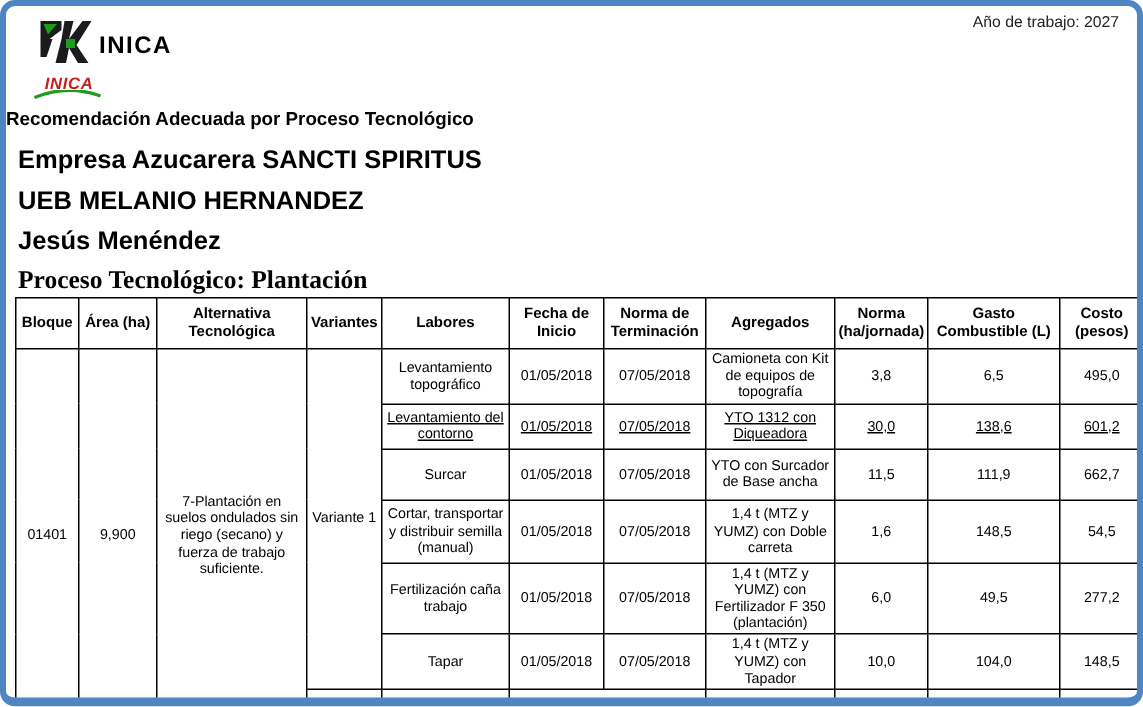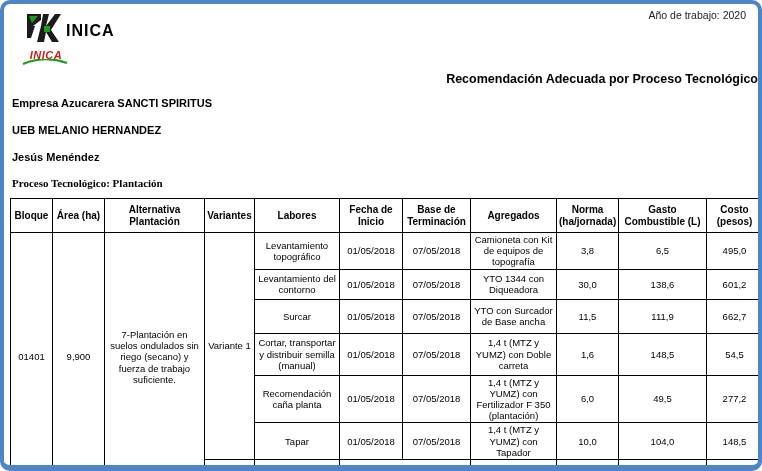--- a/index.html
+++ b/index.html
@@ -13,47 +13,47 @@
     border-radius:10px;
     font-family:"Liberation Sans", sans-serif;
     color:#000;
     overflow:hidden;
   }
   .year{position:absolute;top:5px;right:12px;font-size:10.5px;color:#222;}
   .logo{position:absolute;left:18px;top:8px;width:48px;text-align:center;}
   .logo-word{font-size:11px;font-weight:bold;font-style:italic;color:#c2221c;letter-spacing:.5px;line-height:1;}
   .org-name{position:absolute;left:62px;top:18px;font-size:16px;font-weight:bold;letter-spacing:1px;}
   .service{position:absolute;left:62px;top:42px;font-size:13px;font-weight:bold;}
-  .title{position:absolute;left:0;top:68px;width:100%;text-align:right;font-size:12.5px;font-weight:bold;}
-  .hline{position:absolute;left:8px;font-size:11px;font-weight:bold;}
+  .title{position:absolute;left:0;top:68px;width:100%;text-align:left;font-size:12.5px;font-weight:bold;}
+  .hline{position:absolute;left:8px;font-size:17px;font-weight:bold;}
   .l1{top:93px;} .l2{top:120px;} .l3{top:147px;} .l4{top:173px;font-family:Liberation Serif, serif;}
   table.rec{
     position:absolute;left:6px;top:194px;
     width:750px;border-collapse:collapse;table-layout:fixed;
     font-size:9.5px;line-height:1.18;
   }
   table.rec th, table.rec td{
     border:1px solid #000;
     text-align:center;vertical-align:middle;
     padding:1px 2px;
     overflow:hidden;
   }
   table.rec th{font-weight:bold;font-size:10px;}
   tr.hr{height:34px;padding-left:31px;}
-  tr.r1{height:34px;} tr.r2{height:30px;} tr.r3{height:34px;margin-top:35px;}
+  tr.r1{height:34px;} tr.r2{height:30px;text-decoration:underline;} tr.r3{height:34px;margin-top:35px;}
   tr.r4{height:42px;} tr.r5{height:42px;} tr.r6{height:30px;}
   tr.rt{height:22px;}
   td.b{font-weight:bold;}
 </style>
 </head>
 <body>
 
 <div class="page">
 
-  <div class="year">Año de trabajo: 2020</div>
+  <div class="year">Año de trabajo: 2027</div>
 
   <div class="logo">
     <svg width="42" height="34" viewBox="0 0 42 34">
       <polygon points="2,2 16,2 16,8 8,14 2,14" fill="#1b1b1b"></polygon>
       <polygon points="4,4 13,4 7,11" fill="#1e9c1e"></polygon>
       <polygon points="2,14 10,14 6,26 2,26" fill="#1b1b1b"></polygon>
       <polygon points="18,2 24,2 21,14 30,2 36,2 26,18 34,30 27,30 21,20 19,30 12,30 16,14" fill="#1b1b1b"></polygon>
       <rect x="19" y="14" width="6" height="6" fill="#1e9c1e"></rect>
     </svg>
     <div class="logo-word">INICA</div>
@@ -80,25 +80,25 @@
         <col style="width:68px">
         <col style="width:86px">
       <col style="width:62px">
         <col style="width:88px">
         <col style="width:56px">
     </colgroup>
     <tbody>
         <tr class="hr">
       <th>Bloque</th>
       <th>Área (ha)</th>
-      <th>Alternativa Plantación</th>
+      <th>Alternativa Tecnológica</th>
       <th>Variantes</th>
       <th>Labores</th>
       <th>Fecha de Inicio</th>
-      <th>Base de Terminación</th>
+      <th>Norma de Terminación</th>
       <th>Agregados</th>
       <th>Norma (ha/jornada)</th>
       <th>Gasto Combustible (L)</th>
       <th>Costo (pesos)</th>
     </tr>
     <tr class="r1">
       <td rowspan="7">01401</td>
       <td rowspan="7">9,900</td>
       <td rowspan="7">7-Plantación en suelos ondulados sin riego (secano) y fuerza de trabajo suficiente.</td>
       <td rowspan="6">Variante 1</td>
@@ -107,21 +107,21 @@
       <td>07/05/2018</td>
       <td>Camioneta con Kit de equipos de topografía</td>
       <td>3,8</td>
       <td>6,5</td>
       <td>495,0</td>
     </tr>
     <tr class="r2">
       <td>Levantamiento del contorno</td>
       <td>01/05/2018</td>
       <td>07/05/2018</td>
-      <td>YTO 1344 con Diqueadora</td>
+      <td>YTO 1312 con Diqueadora</td>
       <td>30,0</td>
       <td>138,6</td>
       <td>601,2</td>
     </tr>
     <tr class="r3">
       <td>Surcar</td>
       <td>01/05/2018</td>
       <td>07/05/2018</td>
       <td>YTO con Surcador de Base ancha</td>
       <td>11,5</td>
@@ -131,21 +131,21 @@
     <tr class="r4">
       <td>Cortar, transportar y distribuir semilla (manual)</td>
       <td>01/05/2018</td>
       <td>07/05/2018</td>
       <td>1,4 t (MTZ y YUMZ) con Doble carreta</td>
       <td>1,6</td>
       <td>148,5</td>
       <td>54,5</td>
     </tr>
     <tr class="r5">
-      <td>Recomendación caña planta</td>
+      <td>Fertilización caña trabajo</td>
       <td>01/05/2018</td>
       <td>07/05/2018</td>
       <td>1,4 t (MTZ y YUMZ) con Fertilizador F 350 (plantación)</td>
       <td>6,0</td>
       <td>49,5</td>
       <td>277,2</td>
     </tr>
     <tr class="r6">
       <td>Tapar</td>
       <td>01/05/2018</td>

